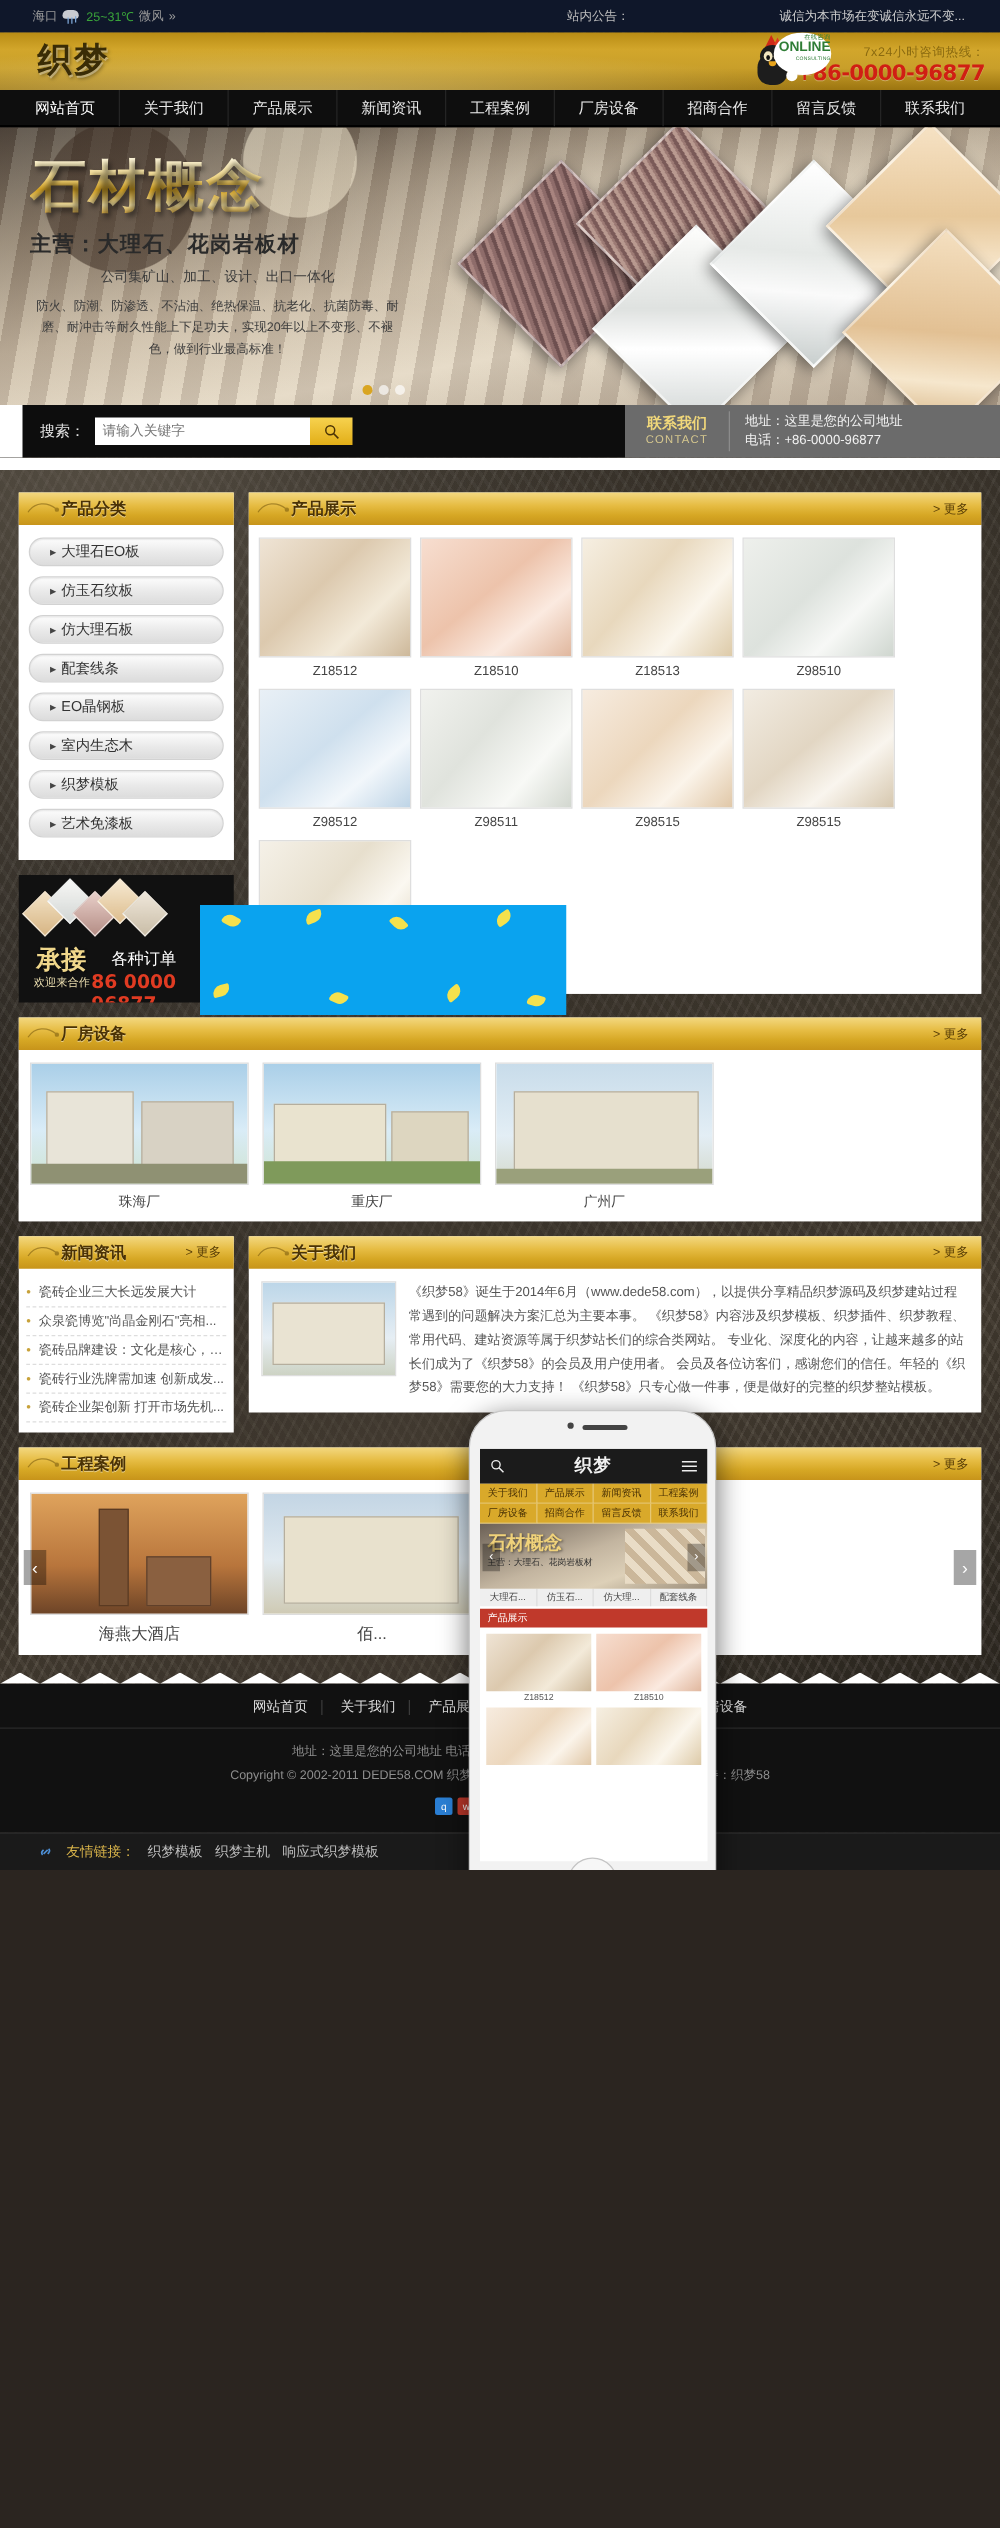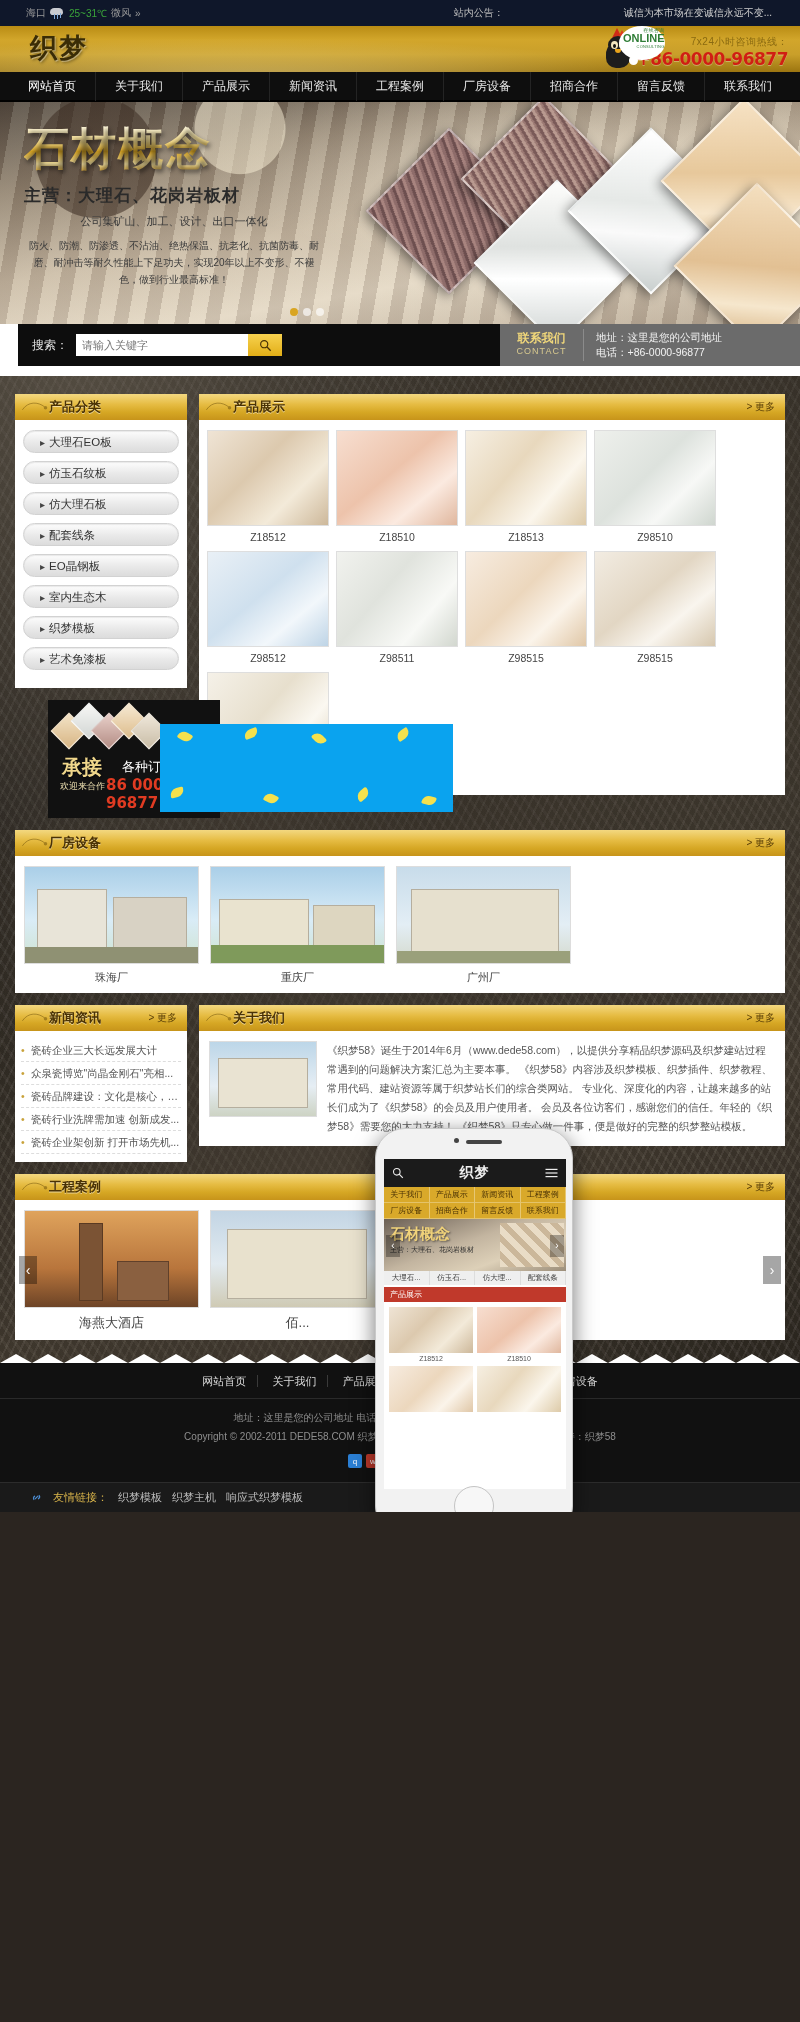--- a/index.html
+++ b/index.html
@@ -188,22 +188,22 @@
   .m2{background:linear-gradient(140deg,#f7ded0,#edc3ab 45%,#fbeae0 72%,#e0b79e);}
   .m3{background:linear-gradient(130deg,#f6efe2,#e8d8bd 40%,#fbf6ec 70%,#ddcaa8);}
   .m4{background:linear-gradient(135deg,#eef0ec,#dde2dd 45%,#f7f8f6 70%,#cfd6cf);}
   .m5{background:linear-gradient(140deg,#e9f0f6,#cfe0ee 45%,#f2f7fb 72%,#bed4e6);}
   .m6{background:linear-gradient(130deg,#f1f2ee,#e0e3dd 40%,#f8f9f6 72%,#d2d7cf);}
   .m7{background:linear-gradient(135deg,#f7ece0,#ecd7bd 45%,#fbf4ea 72%,#e0c7a7);}
   .m8{background:linear-gradient(140deg,#f2ece2,#e2d6c3 45%,#f9f5ee 70%,#d6c7ae);}
   .m9{background:linear-gradient(130deg,#f5f1e8,#e7dfcd 45%,#fbf8f1 72%,#dcd2bc);}
 
   
-  .ad{ width:172px; height:118px; margin-top:12px; position:relative; overflow:hidden;
-     background:#111;margin-left:33px; }
+  .ad{ width:172px; height:102px; margin-top:12px; position:relative; overflow:hidden;
+     background:#111; }
   .ad .tiles{ position:absolute; left:6px; top:4px; width:100px; height:50px; }
   .ad .t{ position:absolute; width:26px;height:26px; transform:rotate(45deg);
      border:1px solid rgba(255,255,255,.5); }
   .ad .t:nth-child(1){left:2px;top:14px;background:linear-gradient(135deg,#f3e3c6,#d7b584);}
   .ad .t:nth-child(2){left:22px;top:4px;background:linear-gradient(135deg,#f7f7f5,#d2d6d4);}
   .ad .t:nth-child(3){left:42px;top:14px;background:linear-gradient(135deg,#e8cfc9,#b48d85);}
   .ad .t:nth-child(4){left:62px;top:4px;background:linear-gradient(135deg,#f6e9d2,#ddbd8d);}
   .ad .t:nth-child(5){left:82px;top:14px;background:linear-gradient(135deg,#efe7da,#c9bda7);}
   .ad-l1{ position:absolute; left:14px; top:54px; font-size:20px; font-weight:bold; color:#f0d78b;
      text-shadow:1px 1px 2px rgba(0,0,0,.6);}

